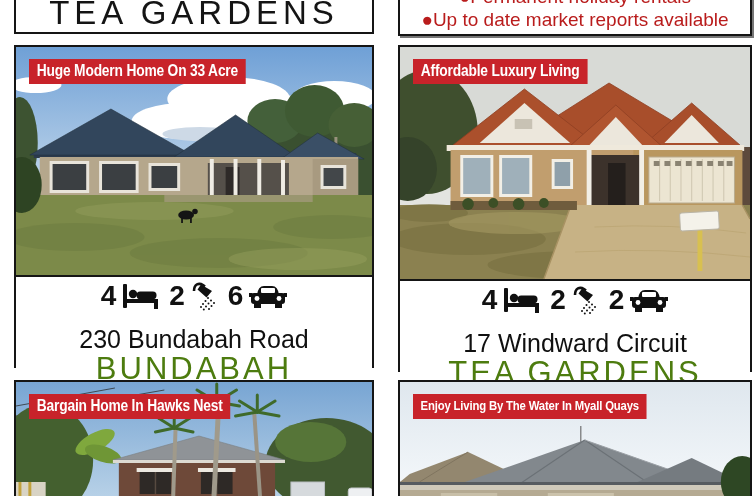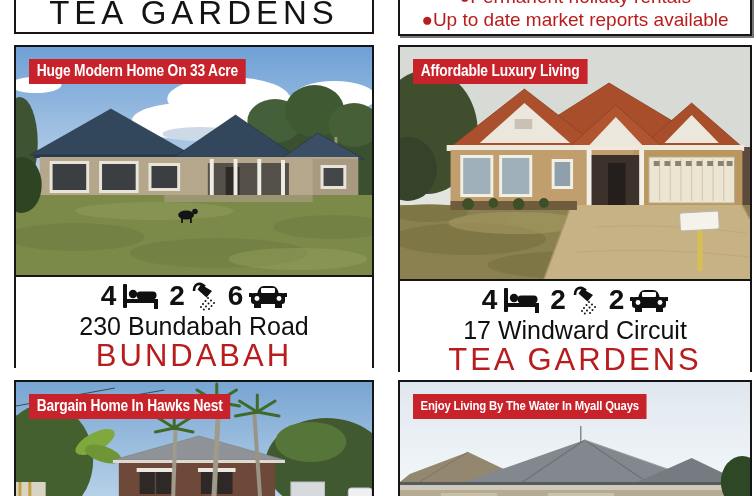--- a/index.html
+++ b/index.html
@@ -37,22 +37,22 @@
     background:#c8232a;color:#fff;font-weight:bold;font-size:16px;line-height:1.15;
     padding:3px 9px 4px;transform:scaleX(.86);transform-origin:left center;
     letter-spacing:-.2px;
   }
   .banner.small{font-size:13.5px;transform:scaleX(.84);padding:4px 9px 5px;}
   .info{flex:1;display:flex;flex-direction:column;align-items:center;justify-content:flex-start;padding-top:3px;background:#fff;}
   .stats{display:flex;align-items:center;gap:9px;height:32px;}
   .stat{display:flex;align-items:center;gap:6px;}
   .stat-num{font-size:28px;font-weight:bold;line-height:1;}
   .stat-icon svg{display:block;}
-  .addr{font-size:25px;line-height:28px;color:#101010;}
-  .suburb{font-size:31px;line-height:32px;letter-spacing:3px;color:#b91c1c;}
+  .addr{font-size:25px;line-height:28px;color:#101010;margin-top:13px;}
+  .suburb{font-size:31px;line-height:32px;letter-spacing:3px;color:#4d7c0f;}
 </style>
 </head>
 <body>
 
 <div class="box hdr-left">
   <div class="title">TEA GARDENS</div>
 </div>
 
 <div class="box hdr-right">
   <div class="lines">

